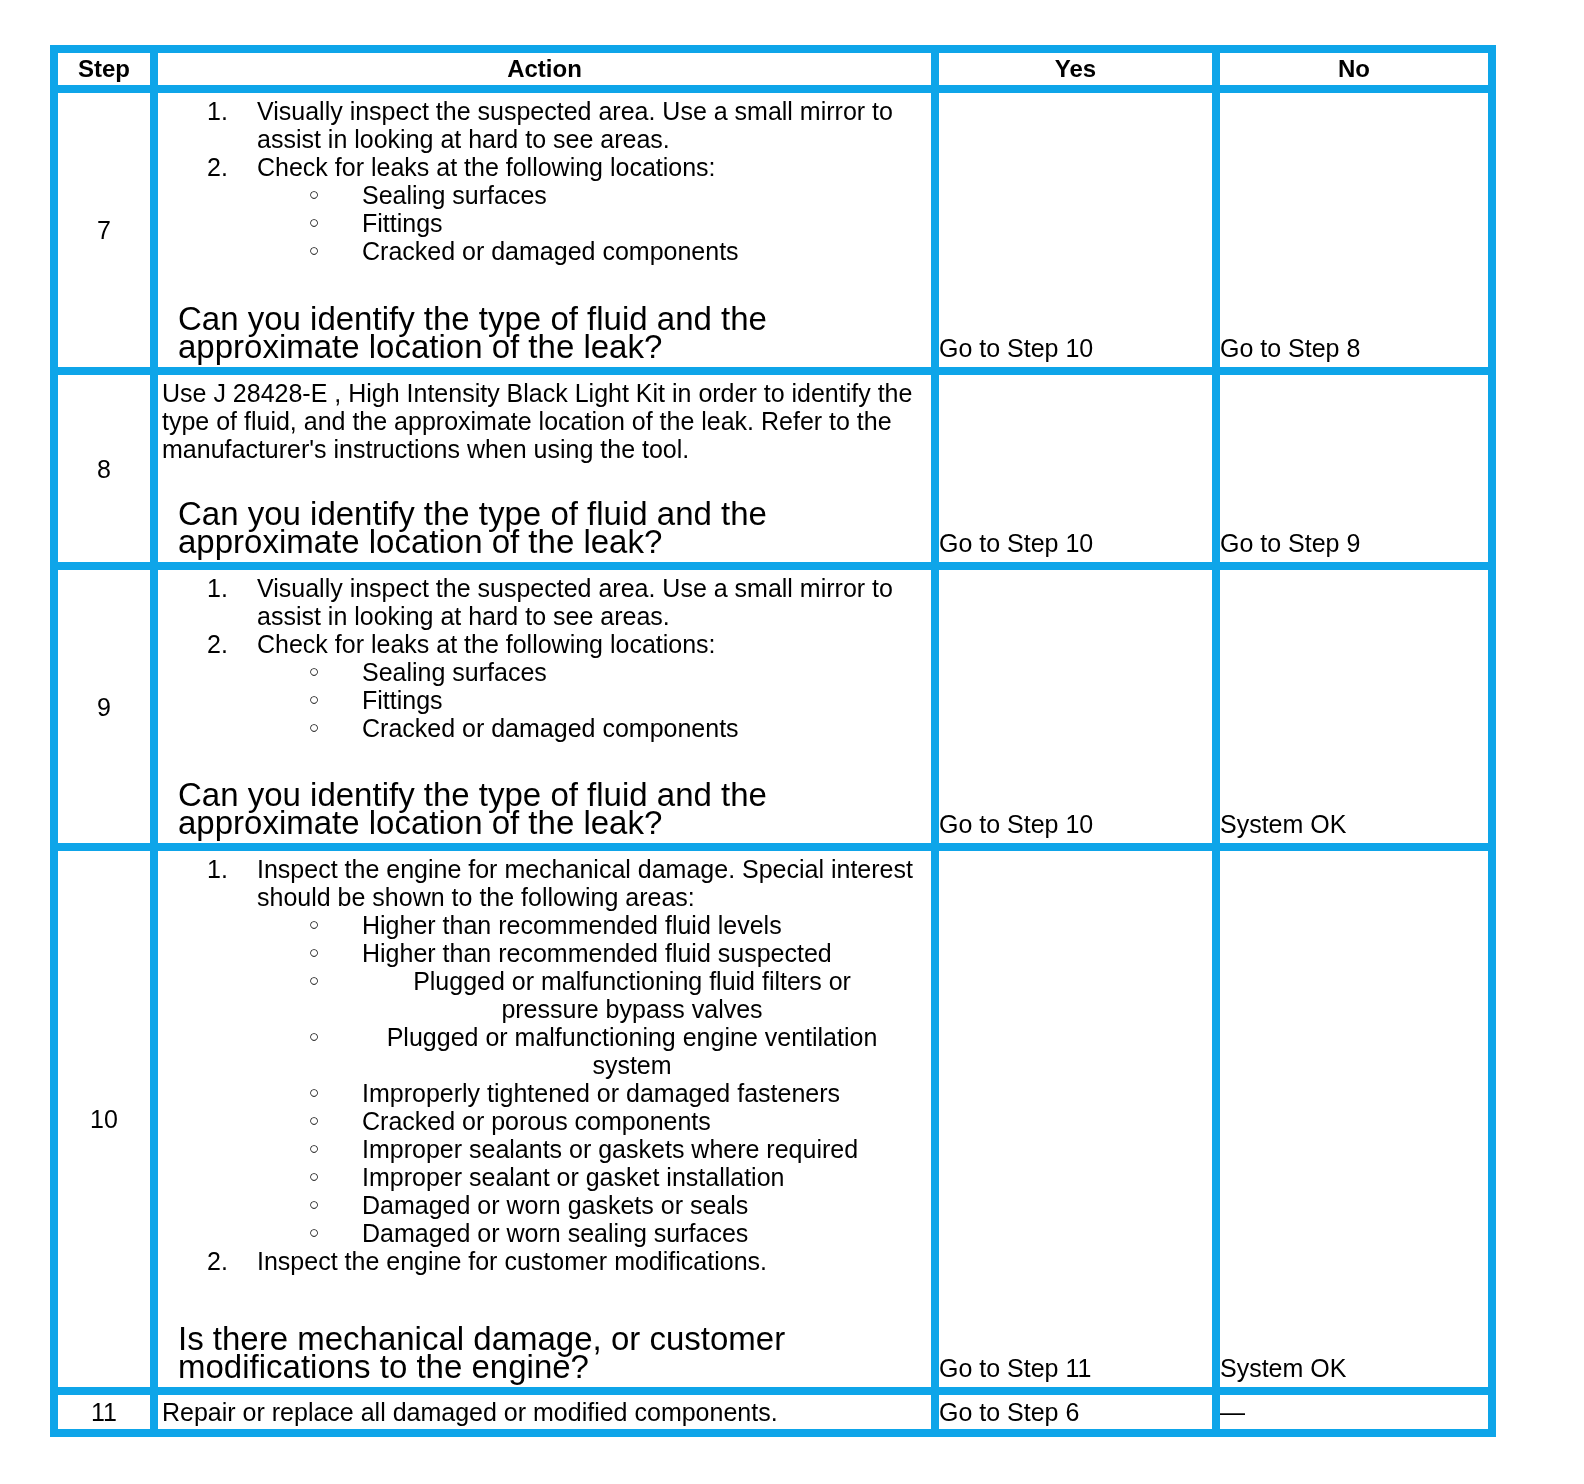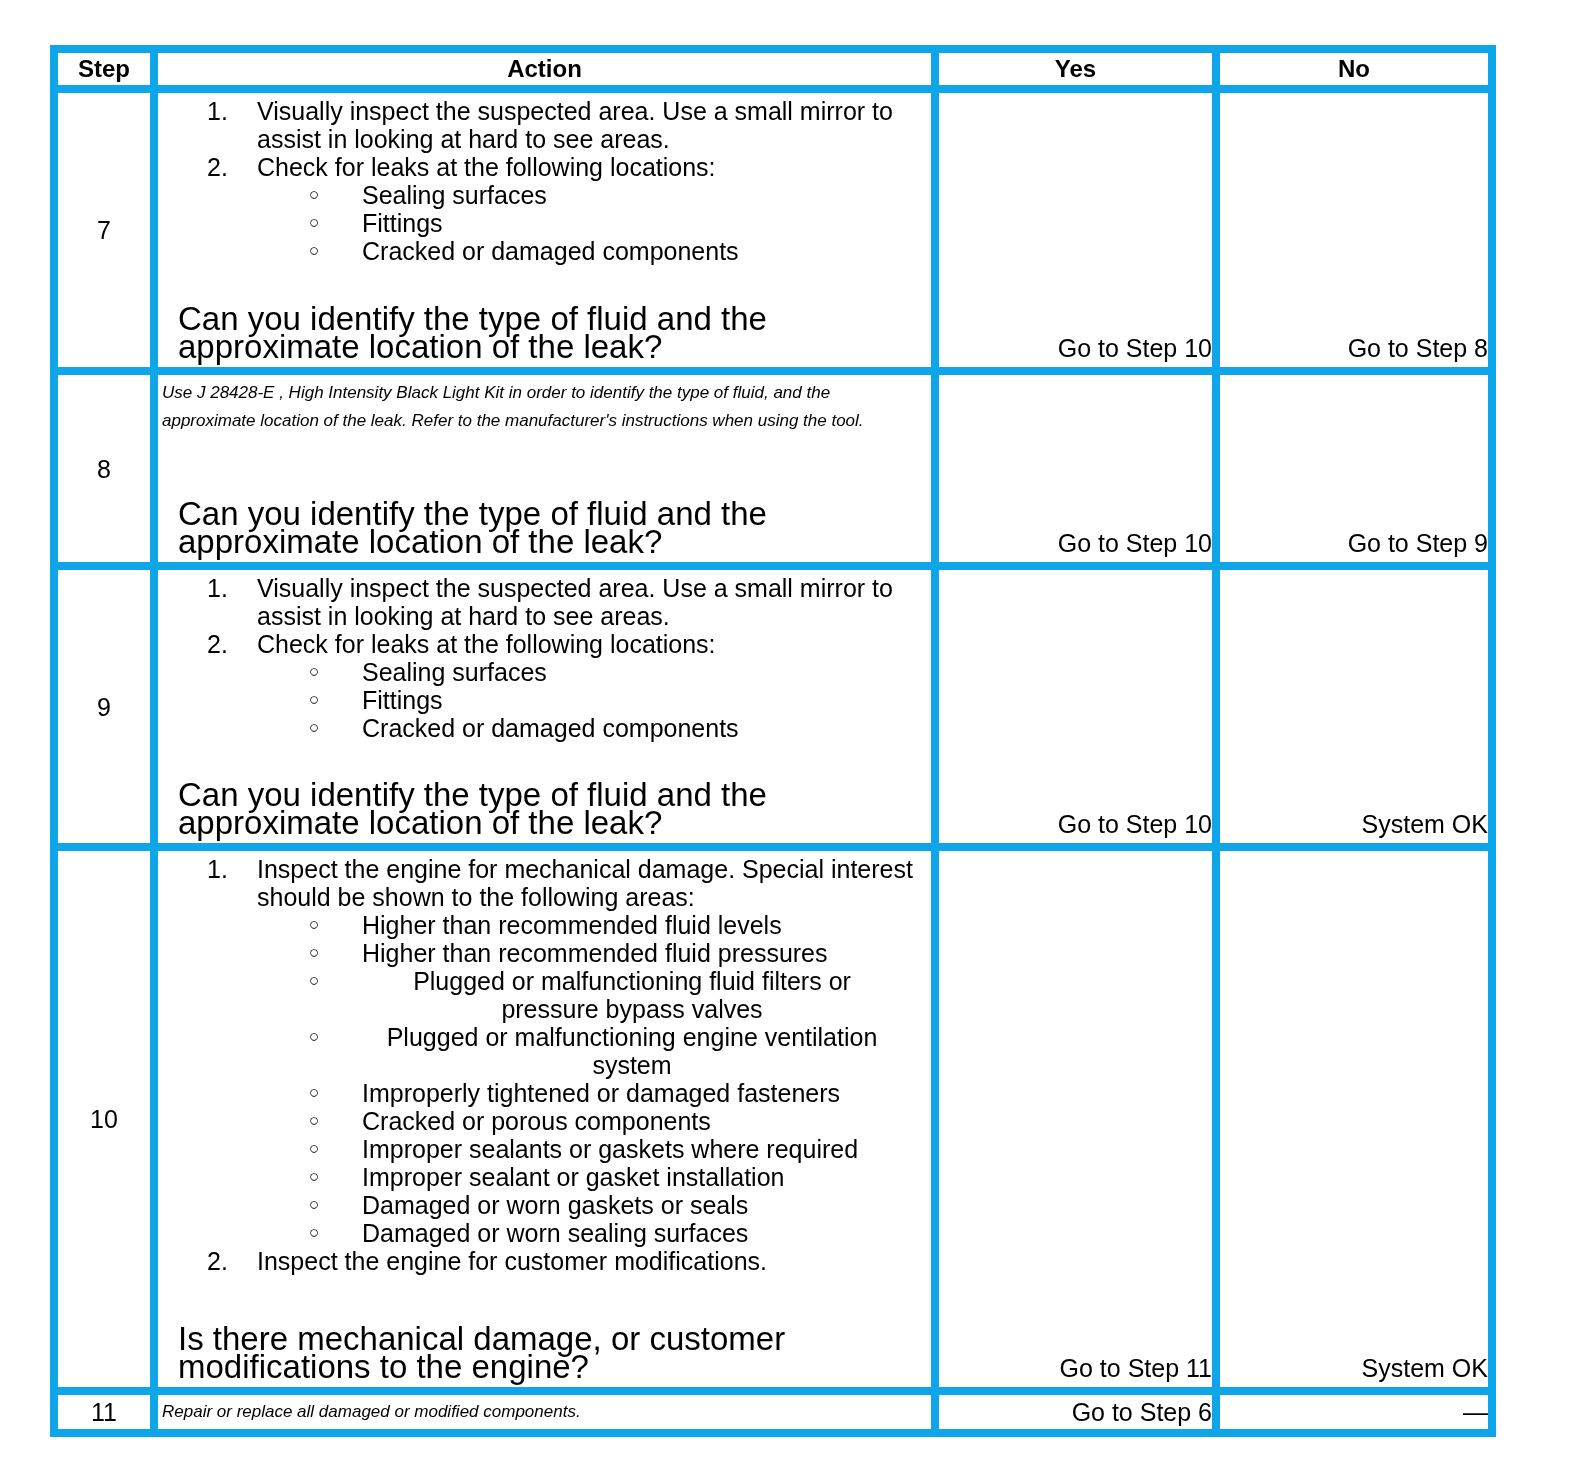--- a/index.html
+++ b/index.html
@@ -66,24 +66,24 @@
     font-size: 17px;
     line-height: 28px;
   }
   .btext { font-size: 25px; line-height: 28px; max-width: 540px; text-align: center; }
   .question {
     margin-top: auto;
     font-size: 33px;
     line-height: 28px;
     margin-left: 16px;
   }
-  .para { font-size: 17px; line-height: 28px; font-style: italic; }
+  .para { font-size: 25px; line-height: 28px; }
   td.yn-cell {
     vertical-align: bottom;
-    text-align: right;
+    text-align: left;
     font-size: 25px;
     line-height: 28px;
     padding-bottom: 5px;
   }
   tr.r11 td.action-cell { vertical-align: middle; padding: 2px 6px 2px 4px; }
   tr.r11 td.yn-cell { vertical-align: middle; padding-bottom: 0; }
 </style>
 </head>
 <body>
 
@@ -190,21 +190,21 @@
             <div class="nitem">
               <span class="num">1.</span>
               <div class="ntext">
                 <div>Inspect the engine for mechanical damage. Special interest should be shown to the following areas:</div>
                 <div class="bitem">
                   <span class="bullet">○</span>
                   <span class="btext">Higher than recommended fluid levels</span>
                 </div>
                 <div class="bitem">
                   <span class="bullet">○</span>
-                  <span class="btext">Higher than recommended fluid pressures</span>
+                  <span class="btext">Higher than recommended fluid suspected</span>
                 </div>
                 <div class="bitem">
                   <span class="bullet">○</span>
                   <span class="btext">Plugged or malfunctioning fluid filters or pressure bypass valves</span>
                 </div>
                 <div class="bitem">
                   <span class="bullet">○</span>
                   <span class="btext">Plugged or malfunctioning engine ventilation system</span>
                 </div>
                 <div class="bitem">

